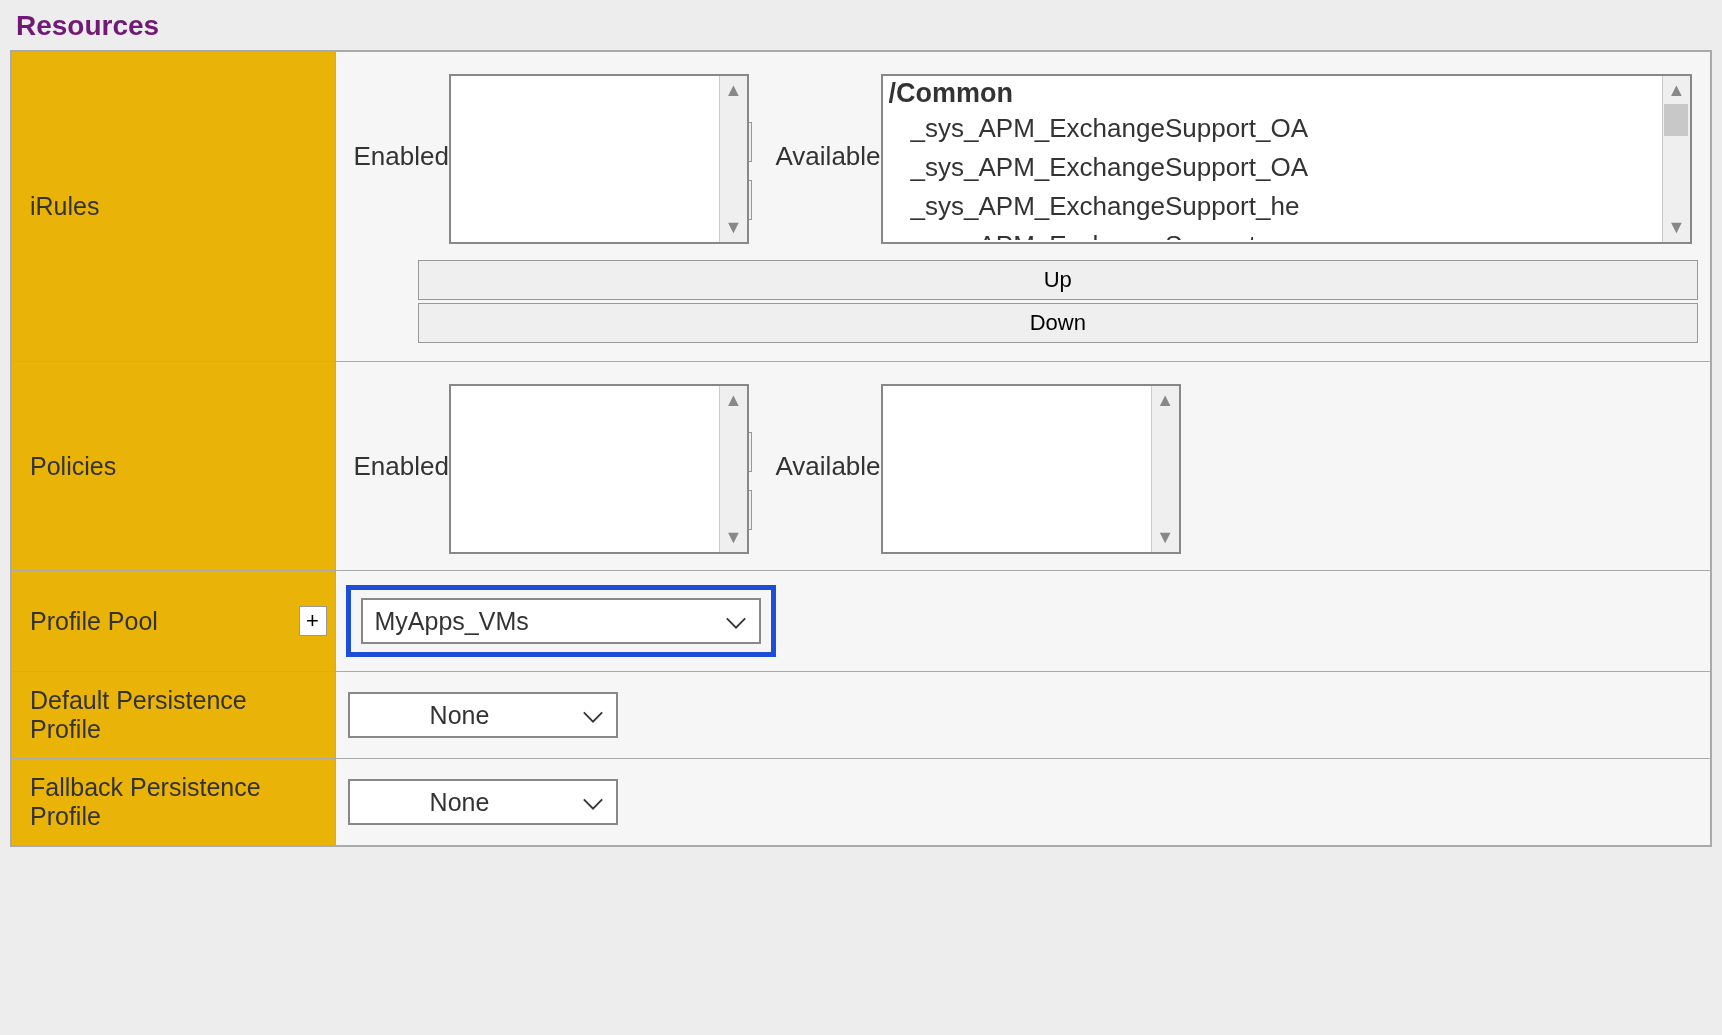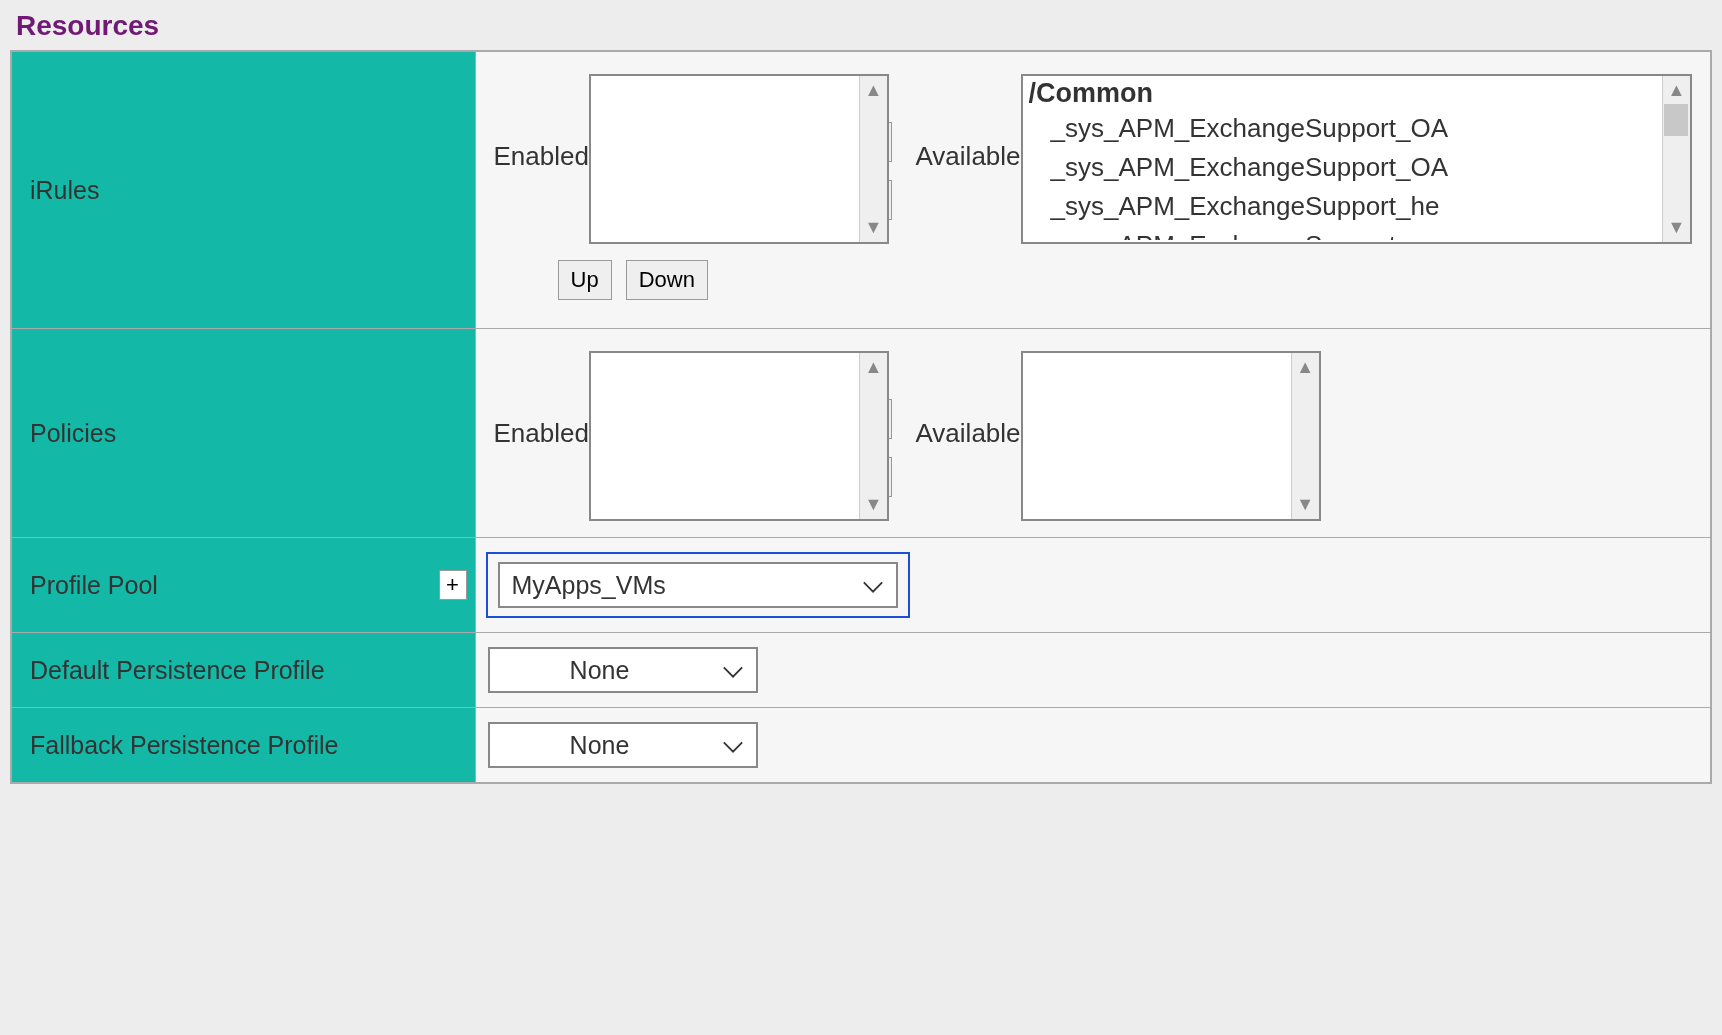--- a/index.html
+++ b/index.html
@@ -22,22 +22,22 @@
     width: 100%;
     border: 2px solid #aaa;
     background: #fff;
   }
   table.resources > tbody > tr > td {
     border: 1px solid #aaa;
     vertical-align: middle;
     padding: 14px 12px;
   }
   td.label-cell {
-    background: #14b8a6;
-    width: 464px;
+    background: #eab308;
+    width: 324px;
     font-size: 25px;
     color: #333;
     padding-left: 18px !important;
     position: relative;
   }
   td.value-cell {
     background: #f6f6f6;
   }
   .plus-btn {
     position: absolute;
@@ -134,41 +134,42 @@
     background: #efefef;
     border: 1px solid #999;
     font-size: 22px;
     padding: 6px 12px;
     cursor: pointer;
     min-width: 54px;
     font-family: inherit;
   }
   .updown-row {
     display: flex;
-    gap: 14px;
-    margin: 14px 0 14px 70px;
+    gap: 3px;
+    margin: 14px 0 4px 70px;
+    flex-direction: column;
   }
   .select-wrap {
     display: inline-flex;
     align-items: center;
     background: #fff;
     border: 2px solid #888;
     height: 46px;
     padding: 0 12px;
     font-size: 25px;
     cursor: pointer;
     position: relative;
   }
   .select-wrap .sel-text { flex: 1; }
   .select-wrap .chev {
     margin-left: 24px;
   }
   .select-wrap .chev svg { width: 22px; height: 14px; }
   .highlight-red {
-    border: 2px solid #1d4ed8;
+    border: 5px solid #1d4ed8;
     display: inline-block;
     padding: 8px 10px;
     margin-left: -2px;
   }
   .sel-default-pool { width: 400px; }
   .sel-narrow { width: 270px; text-align: center; }
 </style>
 </head>
 <body>
 

